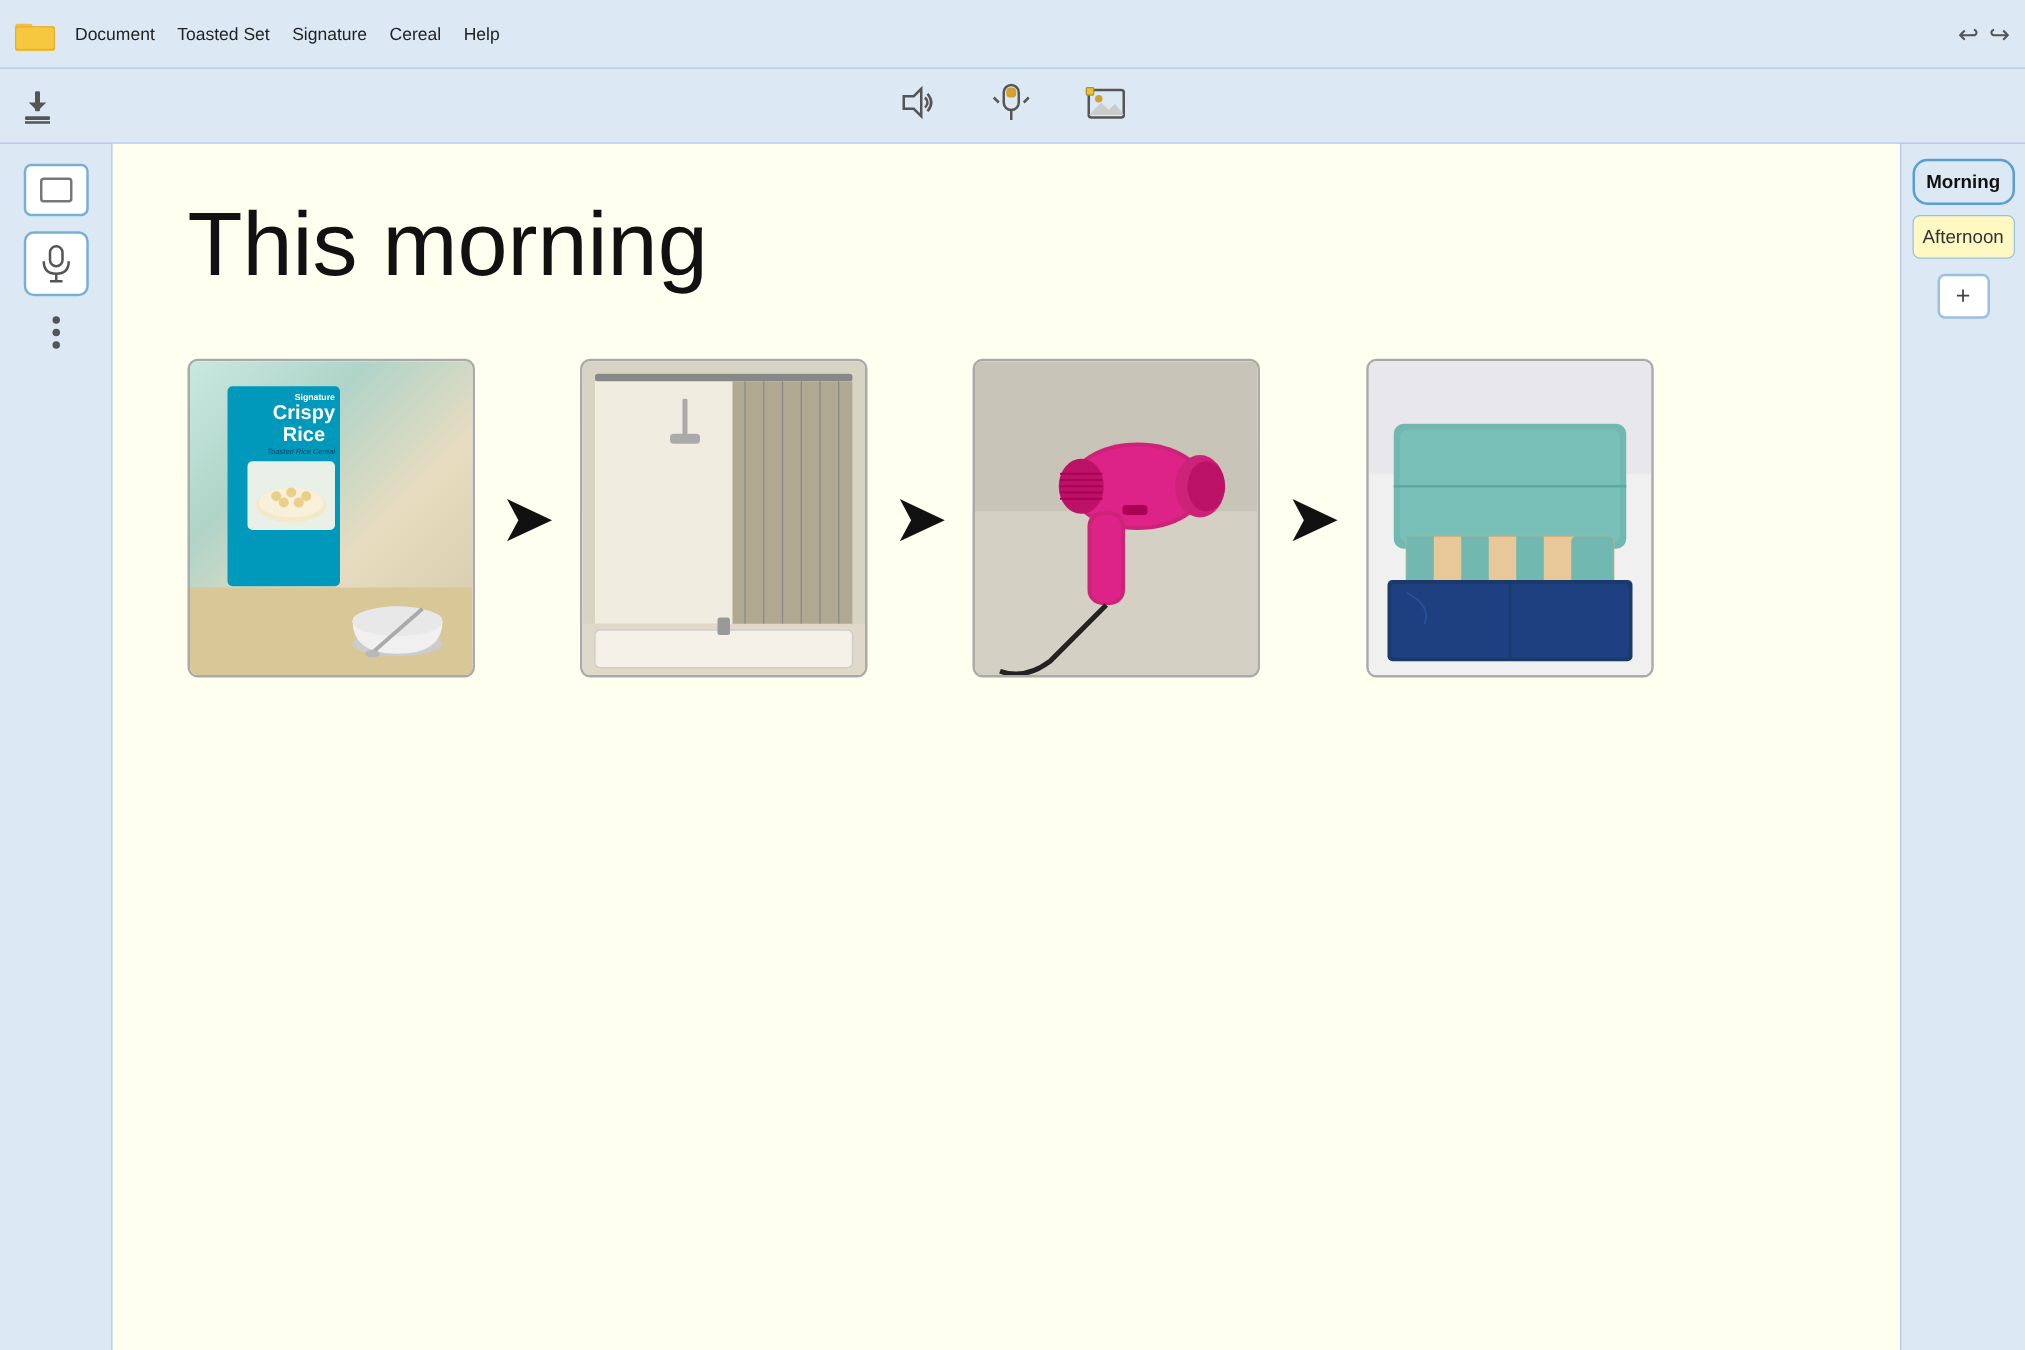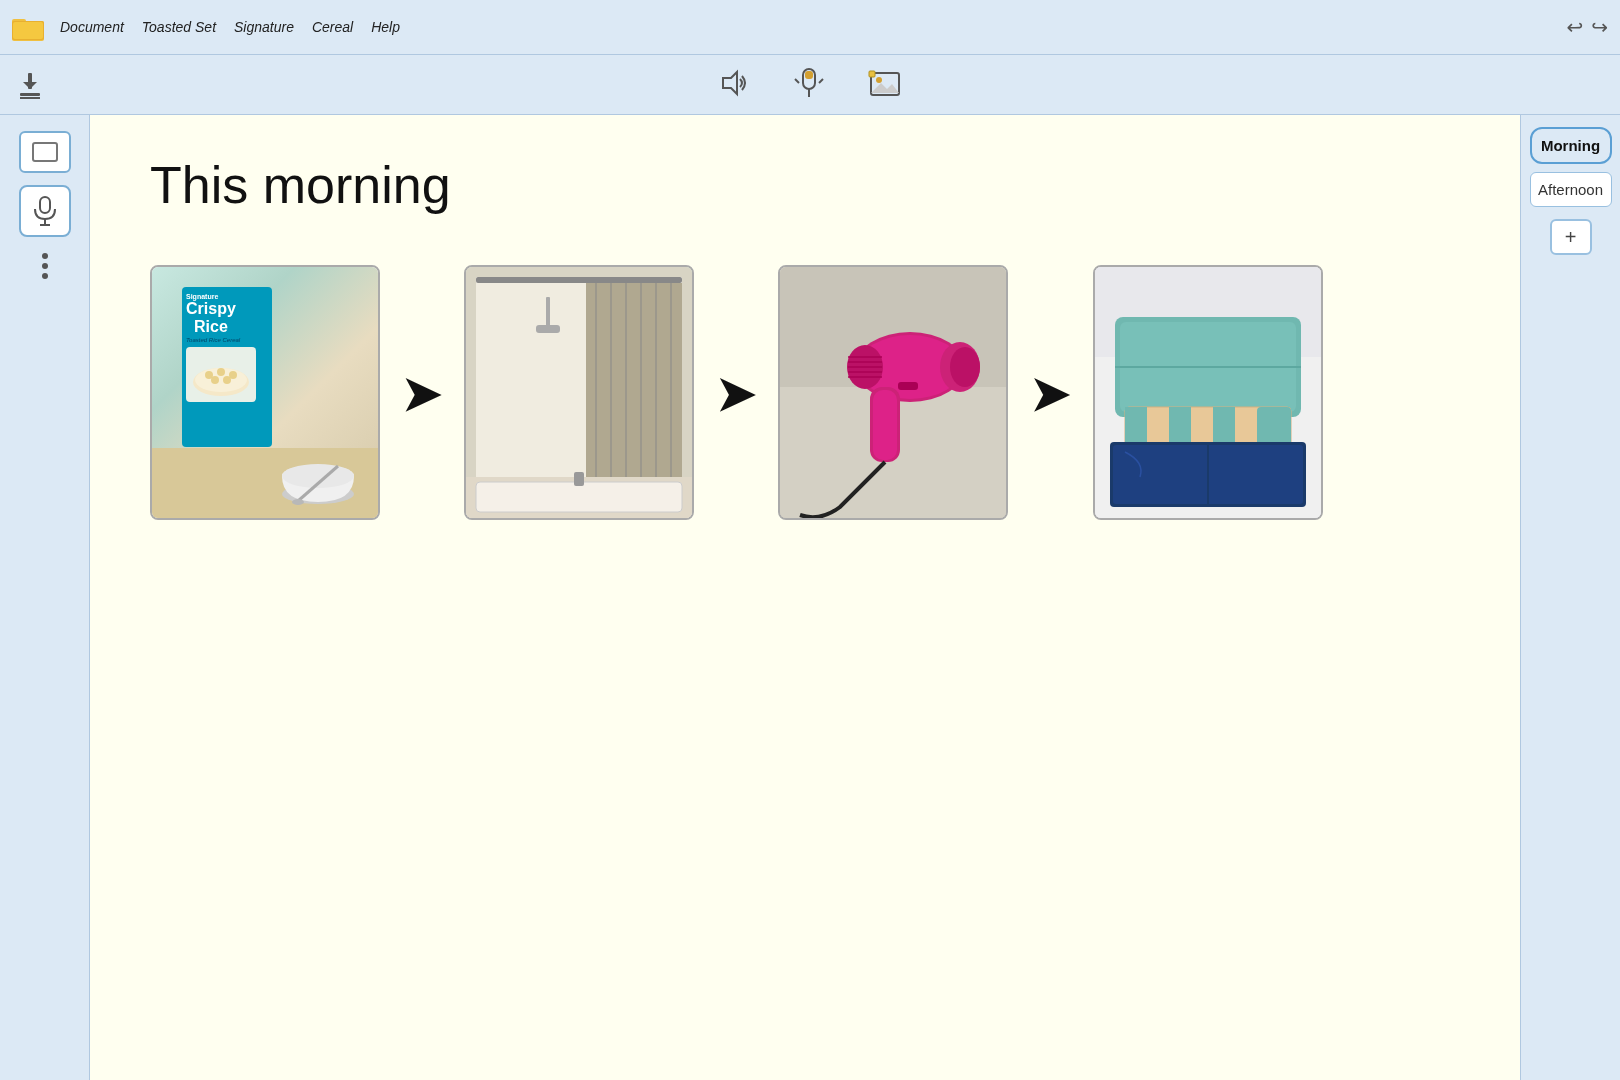--- a/index.html
+++ b/index.html
@@ -19,21 +19,20 @@
       display: flex;
       align-items: center;
       padding: 0 12px;
       border-bottom: 1px solid #b0c8e0;
     }
 
     .title-bar-left {
       display: flex;
       align-items: center;
       gap: 8px;
-      font-style: italic;
     }
 
     .folder-icon {
       width: 32px;
       height: 28px;
       position: relative;
     }
 
     .folder-icon svg {
       width: 32px;
@@ -148,21 +147,21 @@
 
     
     .content-area {
       flex: 1;
       background: #fffff0;
       padding: 40px 60px;
       position: relative;
     }
 
     .slide-title {
-      font-size: 52px;
+      font-size: 72px;
       font-weight: 400;
       color: #111;
       margin-bottom: 50px;
       font-family: 'Segoe UI', cursive, Arial;
       font-style: normal;
     }
 
     .cards-row {
       display: flex;
       align-items: center;
@@ -245,21 +244,21 @@
       font-size: 15px;
       font-weight: 600;
       color: #111;
       text-align: center;
       cursor: pointer;
     }
 
     .tab-btn {
       width: 82px;
       padding: 8px 6px;
-      background: #ffffff;
+      background: #fef9c3;
       border: 1px solid #99c0e0;
       border-radius: 6px;
       font-size: 15px;
       color: #333;
       text-align: center;
       cursor: pointer;
     }
 
     .add-btn {
       width: 42px;
@@ -373,21 +372,21 @@
   <div class="content-area">
     <div class="slide-title">This morning</div>
 
     <div class="cards-row">
 
       <div class="card">
         <div class="card-cereal">
 
           <div style="position:absolute;bottom:0;left:0;right:0;height:70px;background:#d8c898;"></div>
 
-          <div style="position:absolute;left:30px;top:20px;width:90px;height:160px;background:#0099bb;border-radius:4px;display:flex;flex-direction:column;align-items:flex-start;padding:6px 4px 0;">
+          <div style="position:absolute;left:30px;top:20px;width:90px;height:160px;background:#0099bb;border-radius:4px;display:flex;flex-direction:column;align-items:flex-end;padding:6px 4px 0;">
             <div style="font-size:7px;color:white;font-weight:bold;text-align:center;">Signature</div>
             <div style="font-size:16px;color:white;font-weight:900;text-align:center;line-height:1.1;">Crispy<br>Rice</div>
             <div style="font-size:6px;color:#004466;font-style:italic;text-align:center;margin-top:2px;">Toasted Rice Cereal</div>
             <div style="width:70px;height:55px;background:#e8f0e8;border-radius:4px;margin-top:4px;display:flex;align-items:center;justify-content:center;overflow:hidden;">
               <svg width="65" height="50" viewBox="0 0 65 50">
                 <ellipse cx="32" cy="32" rx="28" ry="14" fill="#f5e8c8"></ellipse>
                 <ellipse cx="32" cy="30" rx="26" ry="12" fill="#f8f0d8"></ellipse>
                 <circle cx="20" cy="25" r="4" fill="#e8d08a"></circle>
                 <circle cx="32" cy="22" r="4" fill="#e8d08a"></circle>
                 <circle cx="44" cy="25" r="4" fill="#e8d08a"></circle>

